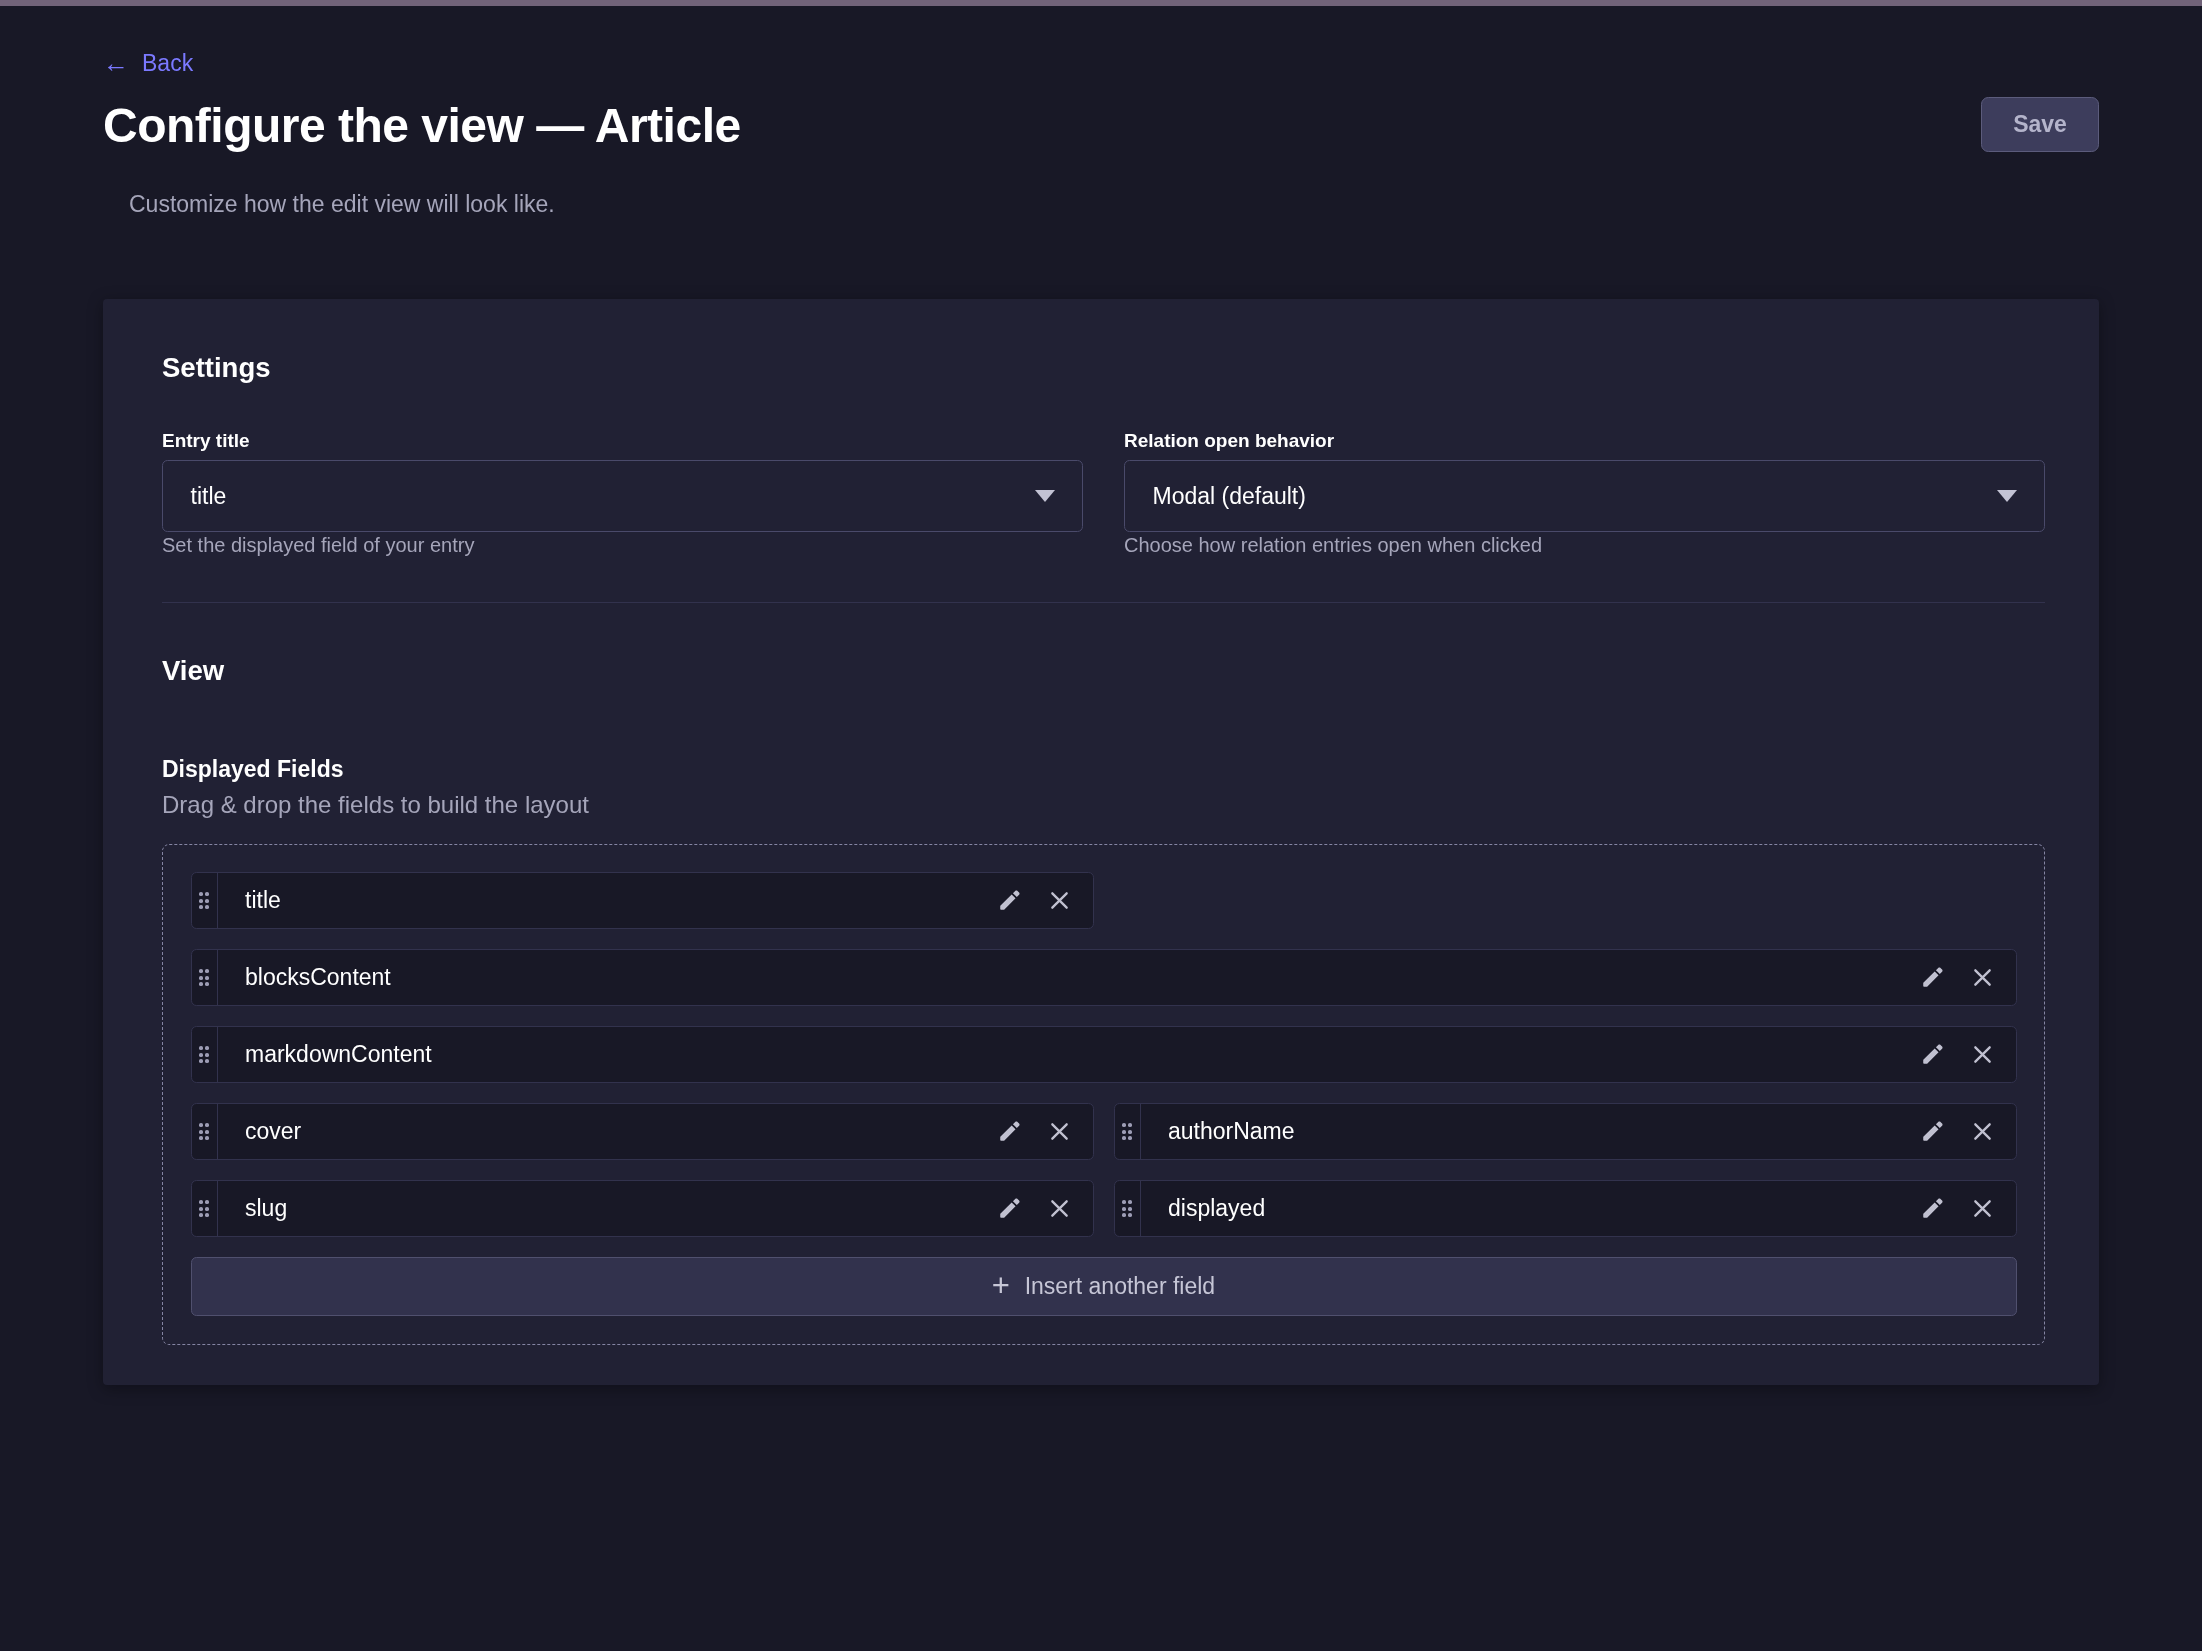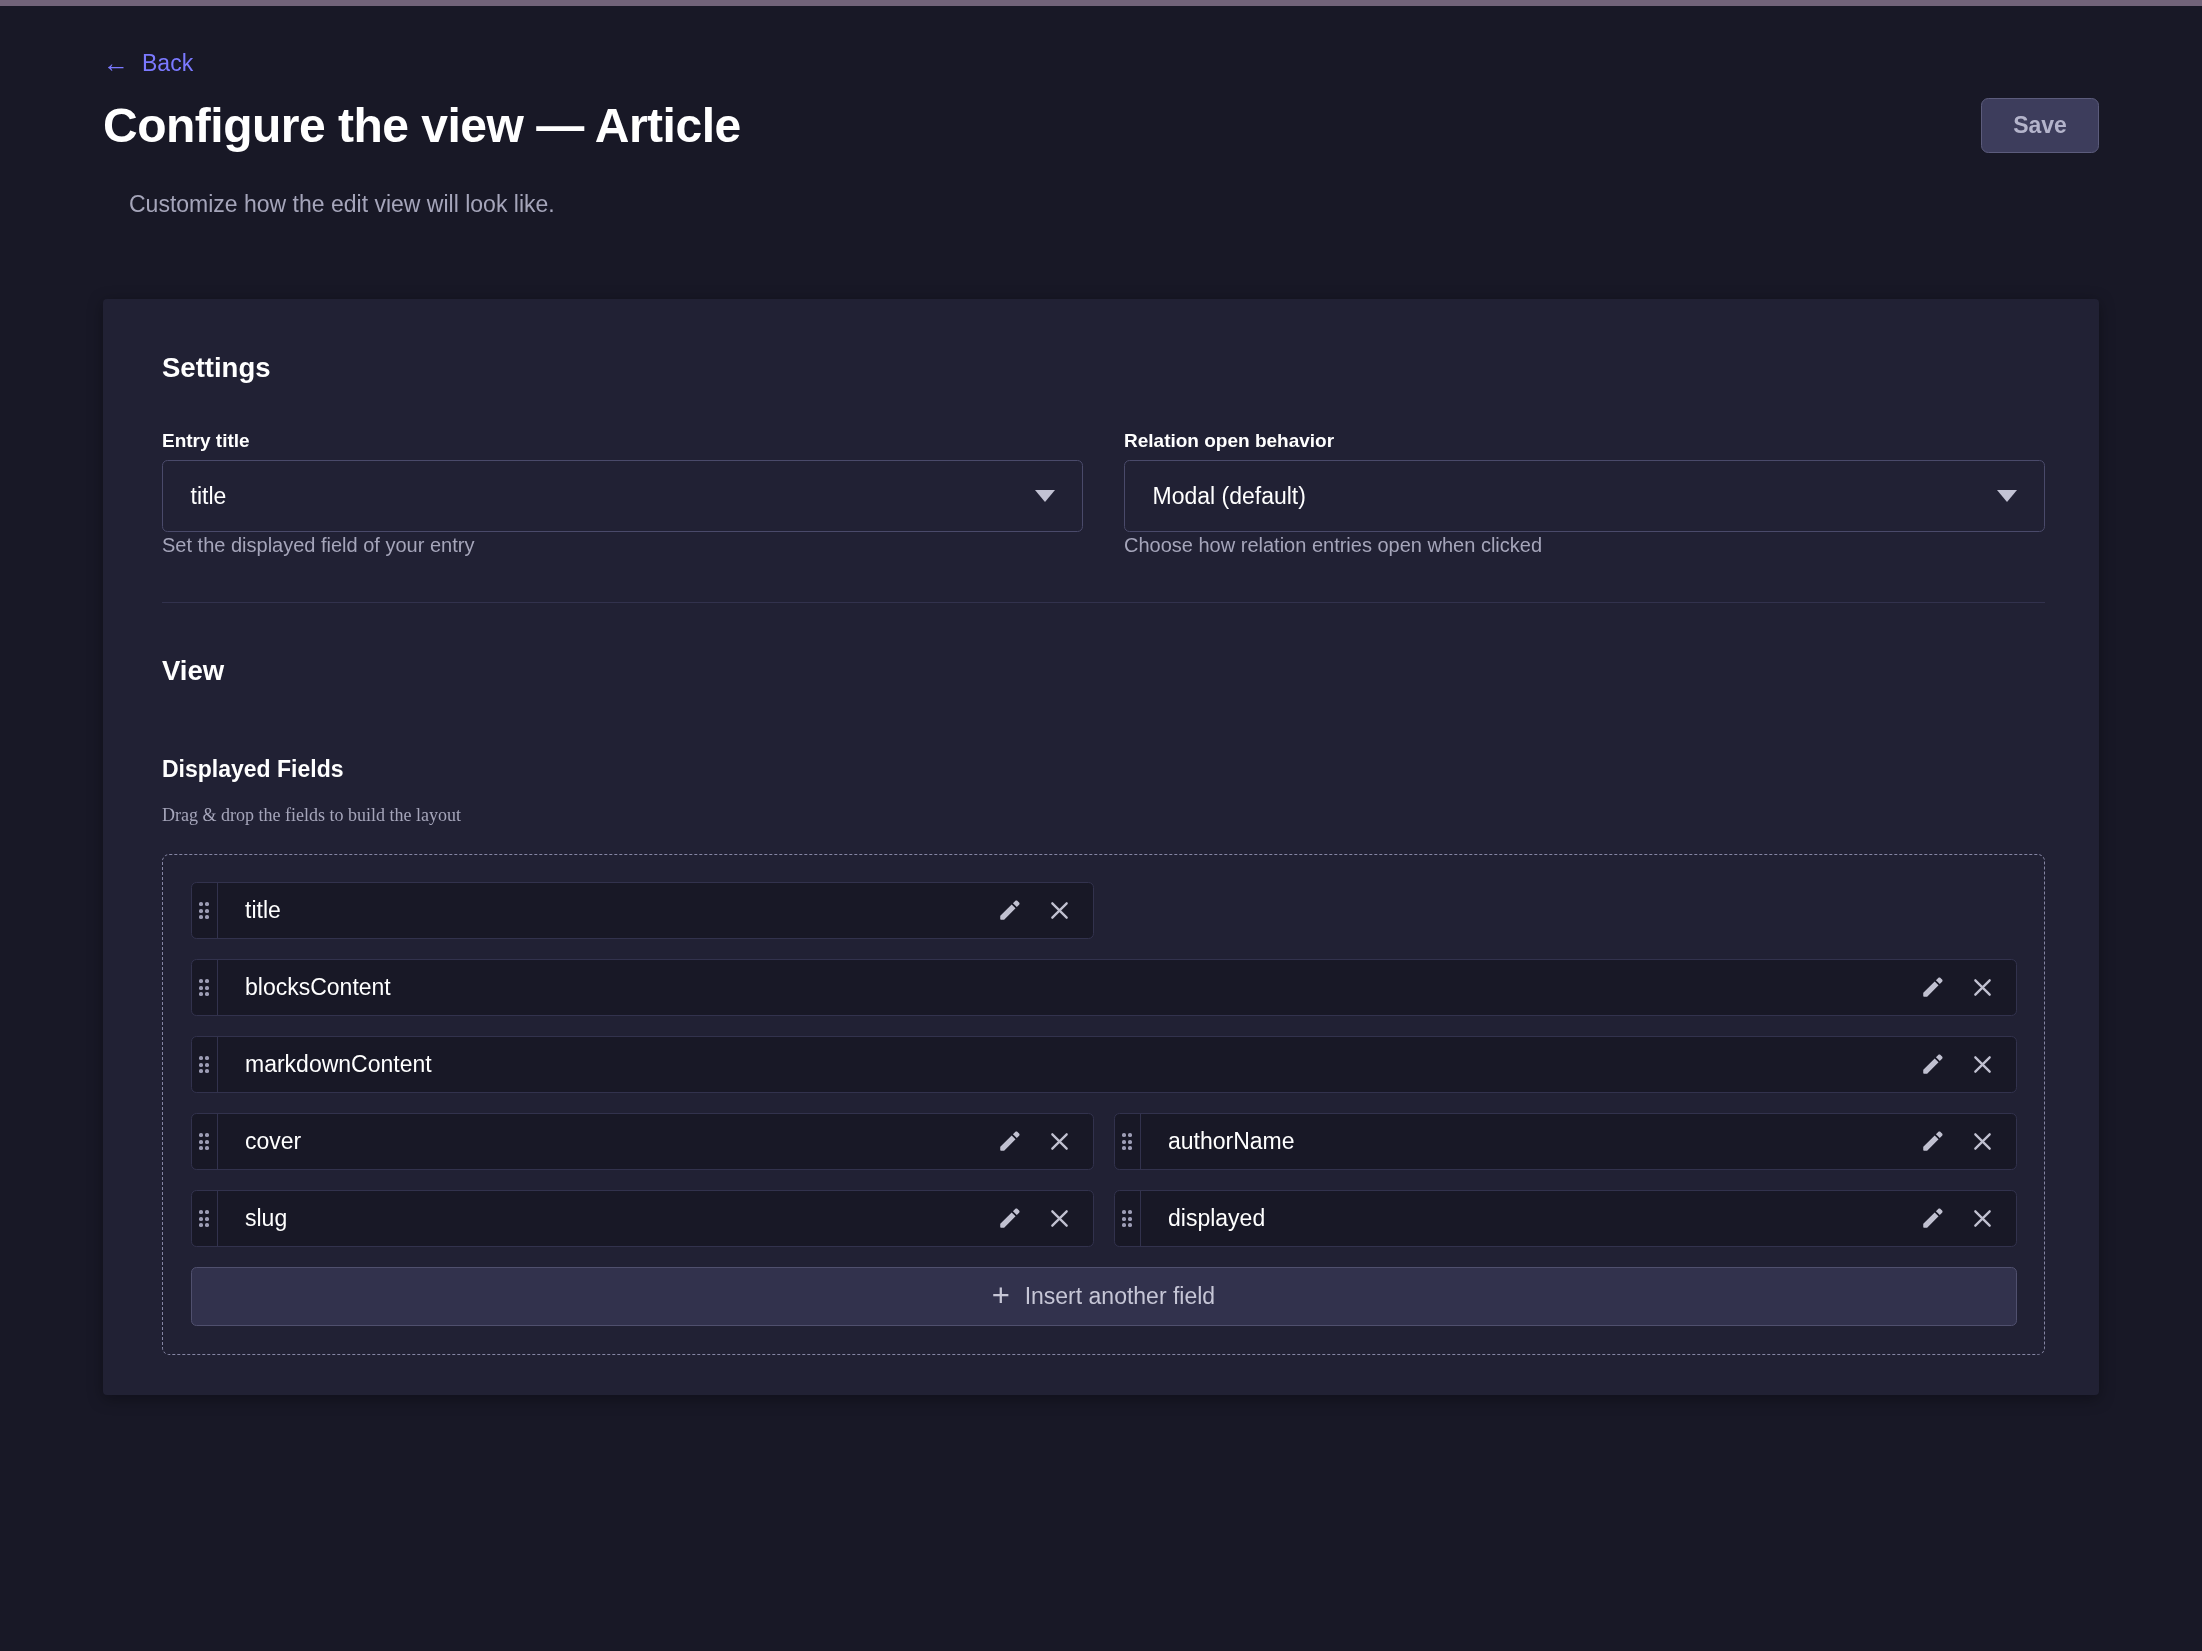--- a/index.html
+++ b/index.html
@@ -26,21 +26,21 @@
   body{
     background:var(--page-bg);
     font-family:"Liberation Sans", sans-serif;
     color:var(--text-white);
     overflow:hidden;
   }
   .top-strip{height:5.5px;width:100%;background:var(--top-strip);}
   .page{margin:0 103px;}
   .back-row{margin-top:44px;display:inline-flex;align-items:center;gap:13px;color:var(--link);font-size:23px;cursor:pointer;}
   .back-arrow{font-size:26px;line-height:26px;}
-  .header-row{display:flex;justify-content:space-between;align-items:center;margin-top:20px;}
+  .header-row{display:flex;justify-content:space-between;align-items:flex-start;margin-top:20px;}
   .page-title{font-size:48px;font-weight:700;letter-spacing:-0.5px;line-height:57px;}
   .save-btn{
     width:118px;height:55px;border-radius:7.3px;
     background:var(--save-bg);border:0.9px solid var(--save-border);
     color:var(--save-text);font-size:23px;font-weight:600;
     font-family:"Liberation Sans", sans-serif;cursor:pointer;
   }
   .page-subtitle{margin-top:37px;font-size:23px;line-height:27.5px;color:var(--text-gray);margin-left:26px;}
   .panel{
     margin-top:81px;background:var(--panel-bg);border-radius:4px;
@@ -54,21 +54,21 @@
     margin-top:7.3px;height:72px;border:0.9px solid var(--input-border);border-radius:5.5px;
     background:var(--panel-bg);display:flex;align-items:center;justify-content:space-between;
     padding:0 27.5px;cursor:pointer;
   }
   .select-value{font-size:23px;}
   .caret{width:0;height:0;border-left:10px solid transparent;border-right:10px solid transparent;border-top:12px solid #c3c3d4;}
   .hint{font-size:20px;line-height:26px;color:var(--text-gray);}
   .divider{margin-top:44px;height:0.9px;background:var(--subtle-border);}
   .view-heading{margin-top:50px;}
   .df-label{margin-top:68px;font-size:23px;font-weight:700;line-height:27.5px;}
-  .df-hint{margin-top:18px;font-size:18px;line-height:26px;color:var(--text-gray);font-family:Liberation Serif, serif;}
+  .df-hint{margin-top:8px;font-size:24px;line-height:26px;color:var(--text-gray);}
   .dashed-container{
     margin-top:26px;border:1.8px dashed var(--dash);border-radius:7.3px;
     padding:27.5px;
   }
   .fields-grid{display:grid;grid-template-columns:1fr 1fr;gap:20px;}
   .field-row{
     height:57px;background:var(--row-bg);
     border:0.9px solid var(--subtle-border);border-radius:5.5px;
     display:flex;align-items:stretch;overflow:hidden;
   }

